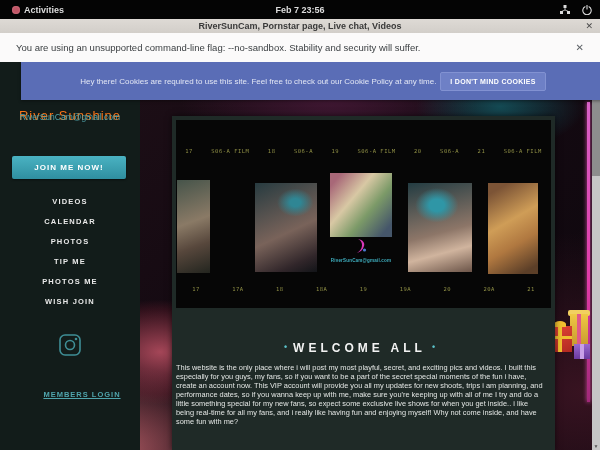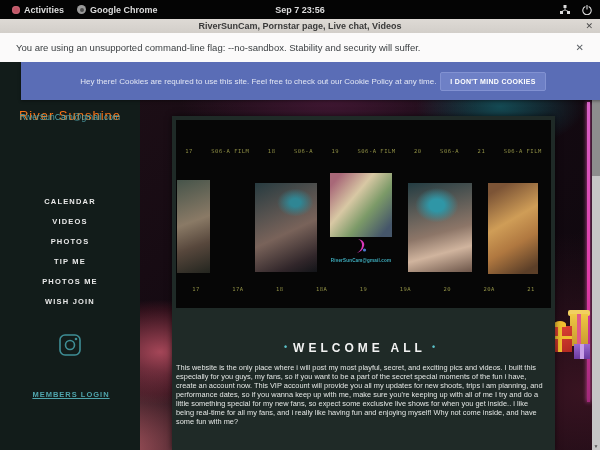--- a/index.html
+++ b/index.html
@@ -78,21 +78,21 @@
   .site-name{position:absolute;left:0;width:140px;top:46px;font-size:13px;color:#f97316;letter-spacing:1px;}
   .site-email{position:absolute;left:0;width:140px;top:50px;font-size:8.5px;color:#4fa4ac;}
   .join-btn{position:absolute;left:12px;top:94px;width:114px;height:23px;
     background:linear-gradient(#4ab2c2,#2f8fa0);border:none;border-radius:2px;
     color:#fff;font-weight:bold;font-size:8px;letter-spacing:1px;cursor:pointer;
     font-family:"Liberation Sans",sans-serif;box-shadow:0 1px 2px rgba(0,0,0,.5);}
   .nav{position:absolute;left:0;top:130px;width:140px;}
   .nav-item{height:20px;line-height:20px;color:#e9e9e9;font-size:7.5px;font-weight:bold;
     letter-spacing:1.2px;cursor:pointer;}
   .cam-wrap{position:absolute;left:0;top:272px;width:140px;display:flex;justify-content:center;cursor:pointer;}
-  .members{position:absolute;left:1px;top:328px;width:140px;font-size:7.5px;font-weight:bold;
+  .members{position:absolute;left:12px;top:328px;width:140px;font-size:7.5px;font-weight:bold;
     letter-spacing:1px;color:#4fa4ac;text-decoration:underline;cursor:pointer;}
 
   
   .panel{position:absolute;left:172px;top:54px;width:383px;height:334px;background:#1f2a27;z-index:1;
     box-shadow:0 0 6px rgba(0,0,0,.6);}
   .film{position:absolute;left:4px;top:4px;width:375px;height:188px;background:#060606;overflow:hidden;}
   .film-row{position:absolute;left:0;width:375px;display:flex;justify-content:space-around;align-items:center;
     font-family:"DejaVu Sans Mono",monospace;font-size:5.5px;color:#8f8f45;letter-spacing:.5px;}
   .film-row.top{top:28px;} .film-row.bottom{top:166px;}
   .thumb{position:absolute;cursor:pointer;}
@@ -120,27 +120,23 @@
 <body>
 
 <div class="screen">
 
   <div class="gnome-bar">
     <div class="gb-left">
       <div class="gb-item">
         <span class="act-dot"></span>
         <span>Activities</span>
       </div>
-      <div class="gb-item">
-        <span class="chrome-ico"></span>
-        <span>Google Chrome</span>
-      </div>
     </div>
     <div class="gb-clock">
-      <span>Sep 7 23:56</span>
+      <span>Feb 7 23:56</span>
     </div>
     <div class="gb-right">
       <span>
         <svg class="tray-svg" width="10" height="10" viewBox="0 0 10 10">
           <rect x="3.5" y="0" width="3" height="3" fill="#dcdcdc"></rect>
           <rect x="0" y="6" width="3" height="3" fill="#dcdcdc"></rect>
           <rect x="7" y="6" width="3" height="3" fill="#dcdcdc"></rect>
           <path d="M5 3v2M5 5L1.5 6.5M5 5l3.5 1.5" stroke="#dcdcdc" stroke-width="0.8" fill="none"></path>
         </svg>
       </span>
@@ -228,23 +224,24 @@
         <div class="w-head">
           <span class="w-dot">•</span><span>WELCOME ALL</span><span class="w-dot">•</span>
         </div>
         <div class="w-body">This website is the only place where i will post my most playful, secret, and exciting pics and videos. I built this especially for you guys, my fans, so if you want to be a part of the secret special moments of the fun i have, create an account now. This VIP account will provide you all my updates for new shoots, trips i am planning, and performance dates, so if you wanna keep up with me, make sure you're keeping up with all of me I try and do a little something special for my new fans, so expect some exclusive live shows for when you get inside.. i like being real-time for all my fans, and i really like having fun and enjoying myself! Why not come inside, and have some fun with me?</div>
       </div>
     </div>
 
     <div class="sidebar">
       <div class="site-name">River Sunshine</div>
       <div class="site-email">RiverSunCam@gmail.com</div>
+      <button class="join-btn">JOIN ME NOW!</button>
       <div class="nav">
+        <div class="nav-item">VIDEOS</div>
         <div class="nav-item">CALENDAR</div>
-        <div class="nav-item">VIDEOS</div>
         <div class="nav-item">PHOTOS</div>
         <div class="nav-item">TIP ME</div>
         <div class="nav-item">PHOTOS ME</div>
         <div class="nav-item">WISH JOIN</div>
       </div>
       <div class="cam-wrap">
         <svg width="22" height="22" viewBox="0 0 22 22">
           <rect x="1" y="1" width="20" height="20" rx="5" fill="none" stroke="#3f8e96" stroke-width="1.6"></rect>
           <circle cx="11" cy="11" r="4.5" fill="none" stroke="#3f8e96" stroke-width="1.6"></circle>
           <circle cx="17" cy="5" r="1.3" fill="#3f8e96"></circle>

